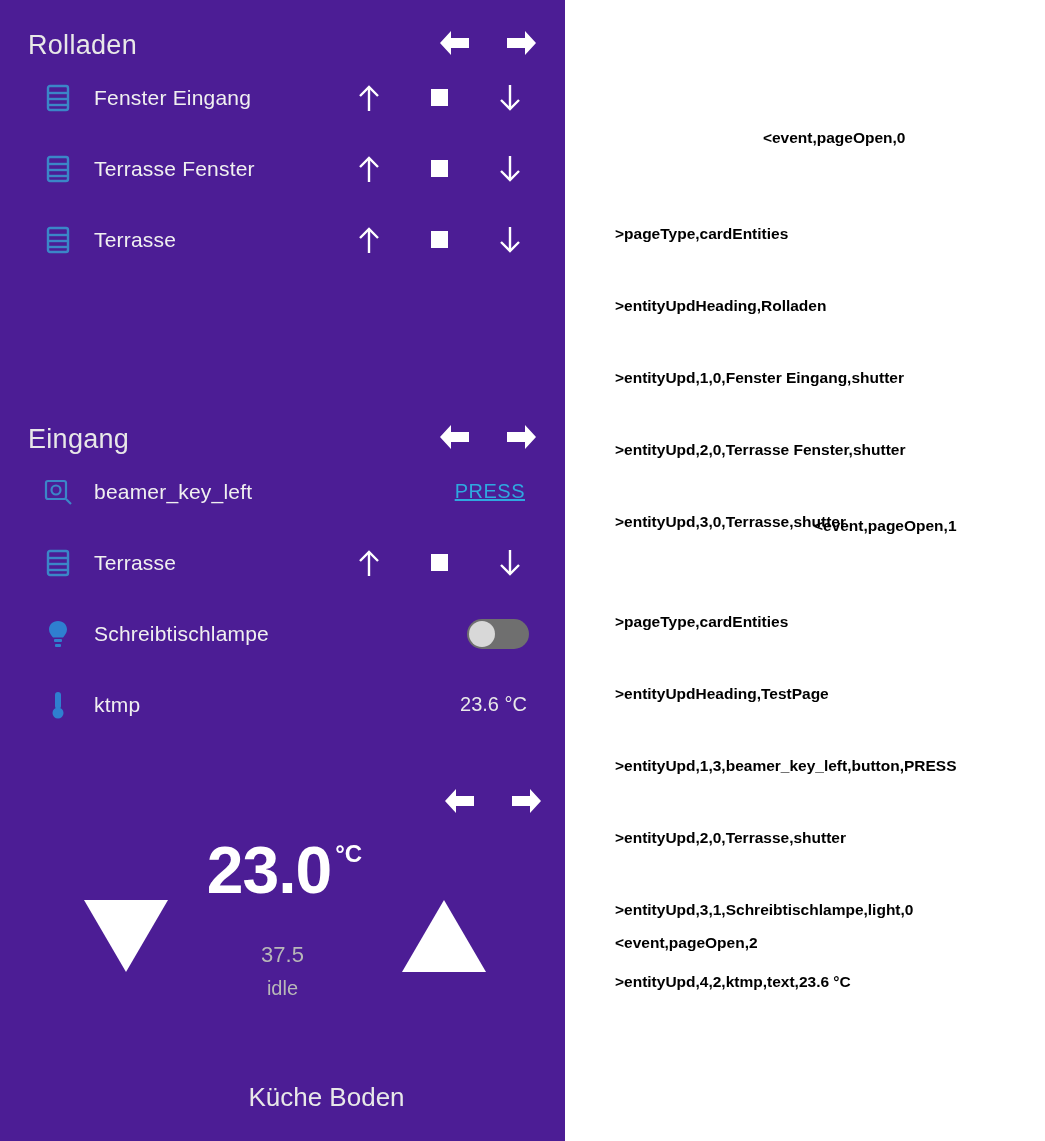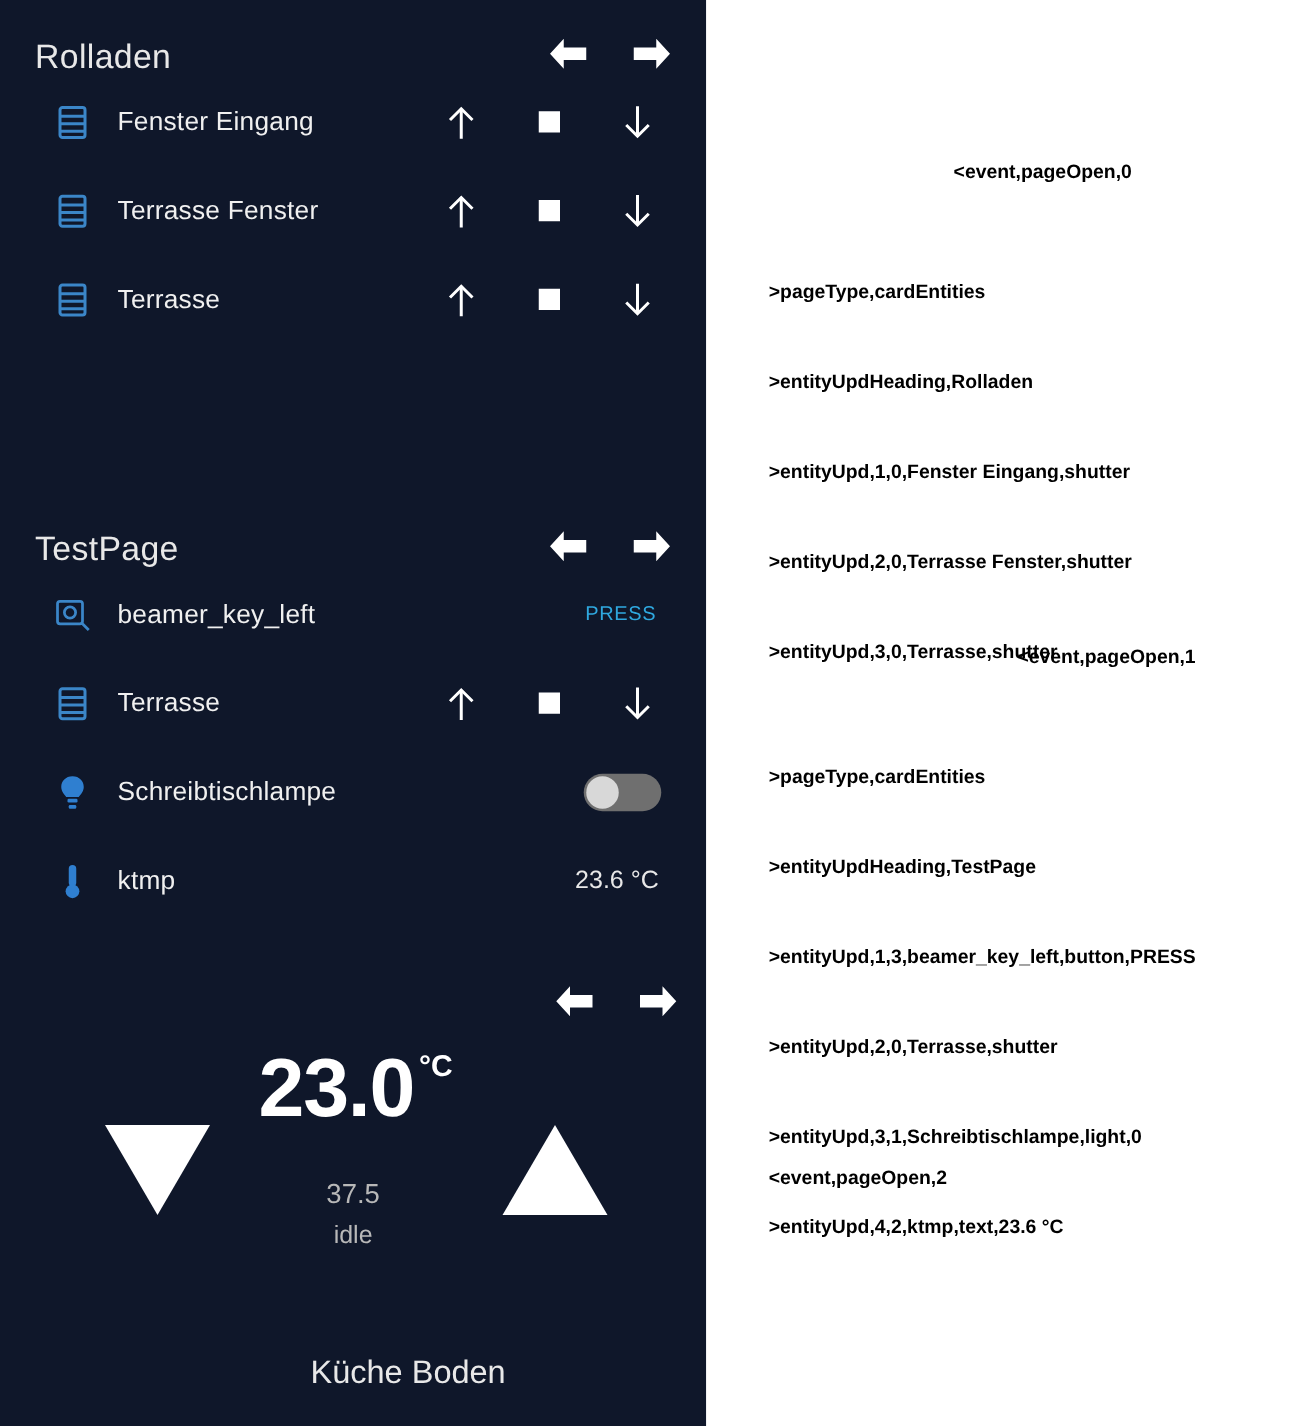--- a/index.html
+++ b/index.html
@@ -13,21 +13,21 @@
     font-family: "Liberation Sans", sans-serif;
     position: relative;
     overflow: hidden;
   }
   .screen {
     position: absolute;
     left: 0;
     top: 0;
     width: 565px;
     height: 1141px;
-    background: #0f172a;
+    background: #4c1d95;
   }
   .docs {
     position: absolute;
     left: 565px;
     top: 0;
     width: 480px;
     height: 1141px;
     background: #ffffff;
   }
 
@@ -104,24 +104,25 @@
     justify-content: center;
   }
   .stop-square {
     width: 17px;
     height: 17px;
     background: #ffffff;
   }
   .press-label {
     position: absolute;
     right: 40px;
-    font-size: 16px;
+    font-size: 20px;
     color: #2fa8df;
     font-weight: 500;
     letter-spacing: 0.5px;
+    text-decoration: underline;
   }
   .value-label {
     position: absolute;
     right: 38px;
     font-size: 20px;
     color: #e8e8e8;
   }
   .toggle {
     position: absolute;
     right: 36px;
@@ -343,21 +344,21 @@
               <line x1="13" y1="2" x2="13" y2="26" stroke="#ffffff" stroke-width="2.4"></line>
               <polyline points="4,17 13,26 22,17" fill="none" stroke="#ffffff" stroke-width="2.4"></polyline>
             </svg>
         </div>
       </div>
     </div>
   </div>
 
   <div class="card" style="top: 394px; height: 346px;">
     <div class="card-header">
-      <div class="card-title">TestPage</div>
+      <div class="card-title">Eingang</div>
       <div class="nav-arrows">
         <div class="arrow">
           <svg width="38" height="30" viewBox="0 0 38 30">
               <path d="M16 3 L5 15 L16 27 L16 20 L34 20 L34 10 L16 10 Z" fill="#ffffff"></path>
             </svg>
         </div>
         <div class="arrow">
           <svg width="38" height="30" viewBox="0 0 38 30">
               <path d="M22 3 L33 15 L22 27 L22 20 L4 20 L4 10 L22 10 Z" fill="#ffffff"></path>
             </svg>

